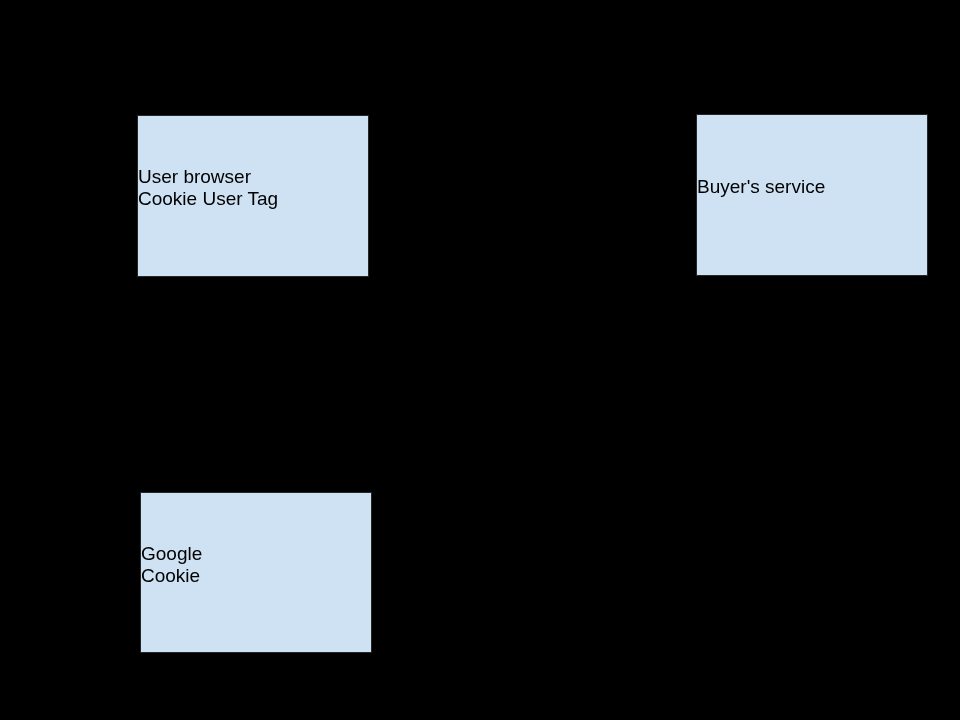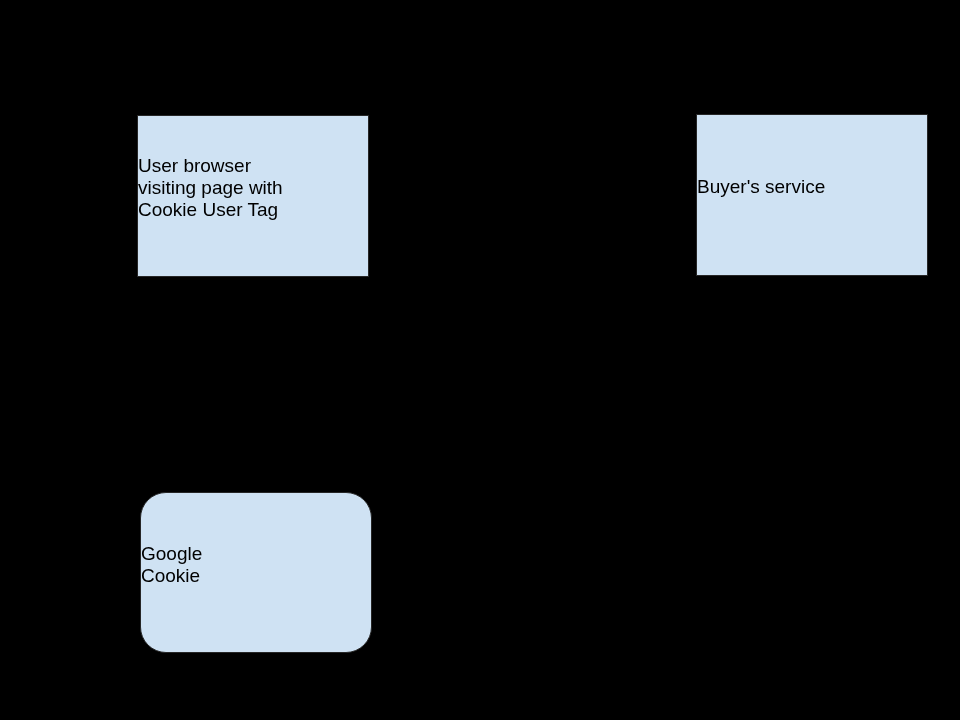--- a/index.html
+++ b/index.html
@@ -29,31 +29,30 @@
     text-align: left;
     color: var(--text-color, #000000);
     font-size: 19px;
     line-height: 22px;
     transform: translateY(-8px);
     width: 100%;
   }
   
   .node-user-browser   { left: 137px; top: 115px; width: 232px; height: 162px; }
   .node-buyers-service { left: 696px; top: 114px; width: 232px; height: 162px; }
-  .node-google-cms     { left: 140px; top: 492px; width: 232px; height: 161px; border-radius: 26px; }
+  .node-google-cms     { left: 140px; top: 492px; width: 232px; height: 161px; }
 </style>
 </head>
 <body>
 
 <div class="canvas">
 
   <div class="node node-user-browser">
     <div class="node-label">
       <div>User browser</div>
-      <div>visiting page with</div>
       <div>Cookie User Tag</div>
     </div>
   </div>
 
   <div class="node node-buyers-service">
     <div class="node-label">
       <div>Buyer's service</div>
     </div>
   </div>
 

